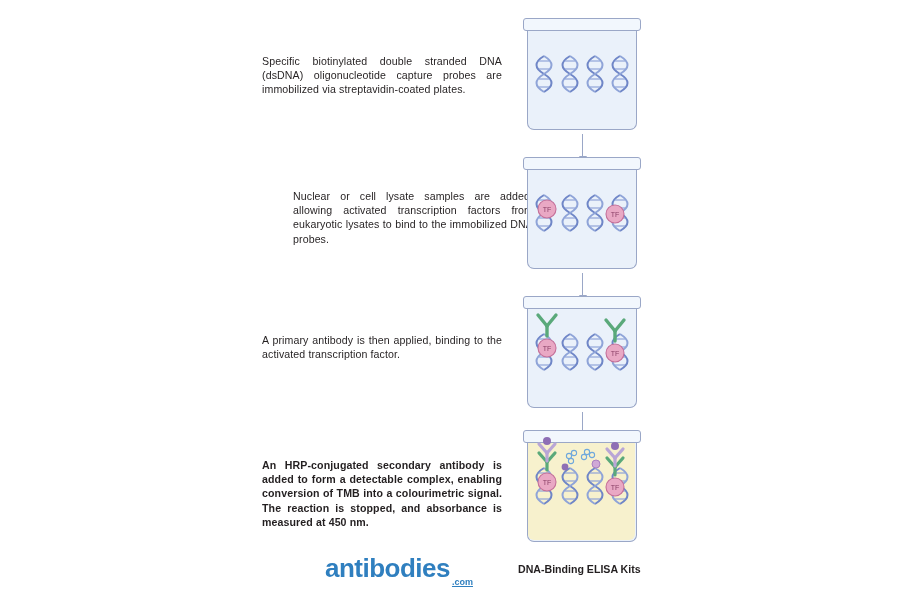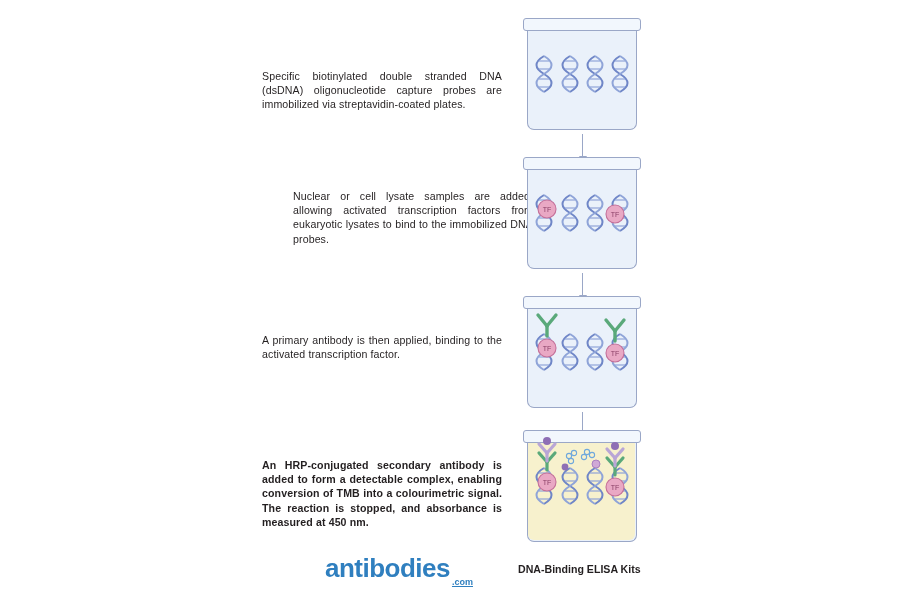--- a/index.html
+++ b/index.html
@@ -156,21 +156,21 @@
 
   
   svg { display: block; overflow: visible; }
 </style>
 </head>
 <body>
 
 <div id="diagram">
 
   <div class="step" style="top:18px;">
-    <div class="step-text" style="top:36px;margin-top:15px;">Specific biotinylated double stranded DNA (dsDNA) oligonucleotide capture probes are immobilized via streptavidin-coated plates.</div>
+    <div class="step-text" style="top:36px;">Specific biotinylated double stranded DNA (dsDNA) oligonucleotide capture probes are immobilized via streptavidin-coated plates.</div>
 
     <div class="well-wrap" style="top:0px;">
       <div class="well">
         <div class="well-body"></div>
         <div class="well-rim"></div>
 
         <svg width="118" height="112" style="position:absolute;left:0;top:0;">
 
           <g>
             <g transform="translate(21,74)">

